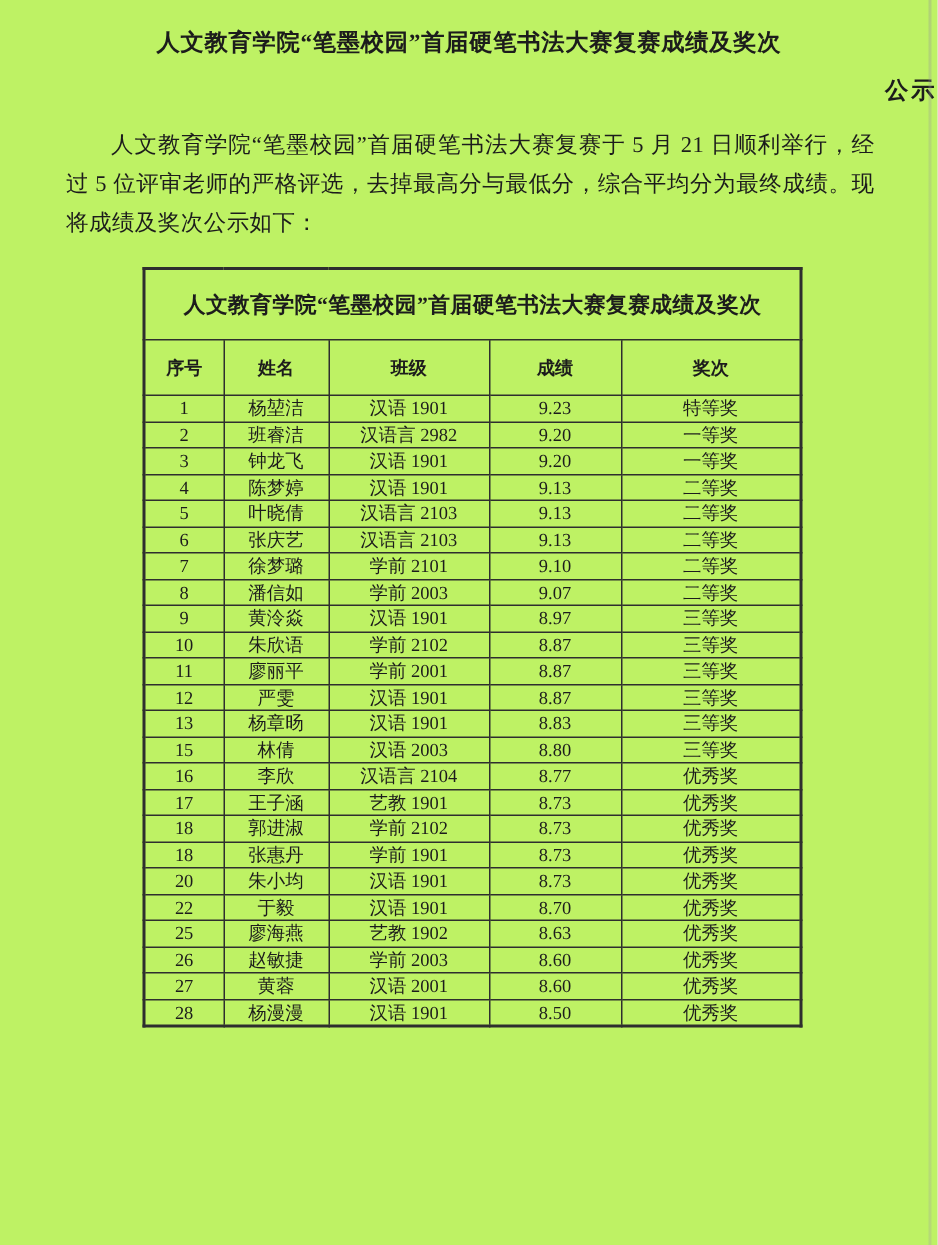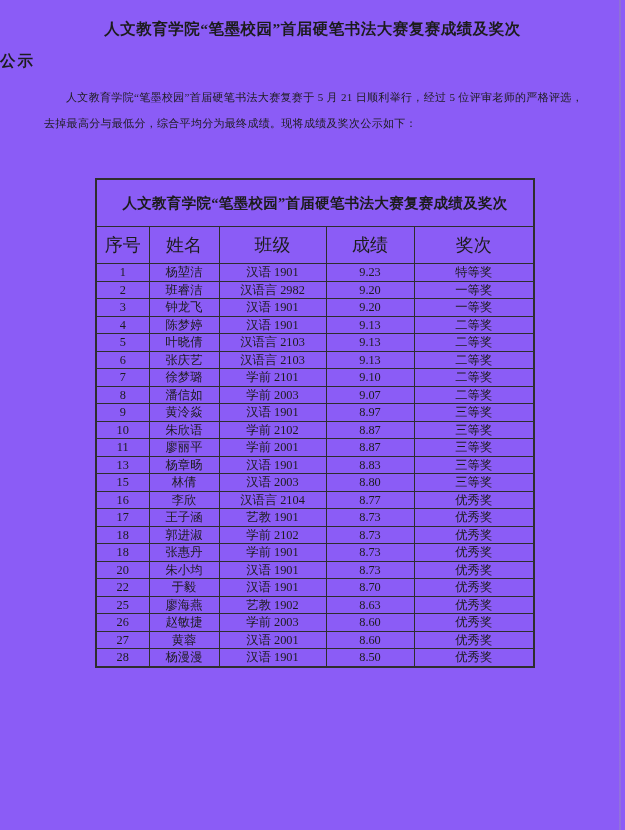--- a/index.html
+++ b/index.html
@@ -5,44 +5,44 @@
   html, body {
     margin: 0;
     padding: 0;
     background: #e9e9e9;
   }
   .page {
     position: relative;
     width: 625px;
     height: 830px;
     margin: 0 auto;
-    background: #8b5cf6;
+    background: #bef264;
     overflow: hidden;
     font-family: "Liberation Serif", "DejaVu Serif", serif;
     color: #1c1c1c;
   }
   .doc-title {
     margin: 18px 40px 0 40px;
     text-align: center;
     font-size: 15.5px;
     font-weight: bold;
     letter-spacing: 0.5px;
     line-height: 22px;
   }
   .doc-subtitle {
     margin: 10px 0 0 0;
-    text-align: left;
+    text-align: right;
     font-size: 15.5px;
     font-weight: bold;
     letter-spacing: 2px;
     line-height: 22px;
   }
   .intro {
     margin: 12px 42px 0 44px;
-    font-size: 11px;
+    font-size: 15px;
     line-height: 26px;
     text-align: justify;
     text-indent: 2em;
     letter-spacing: 0.3px;
   }
   table.results {
     position: absolute;
     left: 95px;
     top: 178px;
     width: 438px;
@@ -65,22 +65,22 @@
   }
   table.results { border: 2px solid #2e2e2e; }
   td.caption-cell {
     height: 46px;
     font-size: 14.5px;
     font-weight: bold;
     letter-spacing: 0.3px;
   }
   tr.header-row th {
     height: 36px;
-    font-size: 18px;
-    font-weight: normal;
+    font-size: 12px;
+    font-weight: bold;
   }
   tr.data-row td {
     height: 16.5px;
     line-height: 16.5px;
     font-size: 12.3px;
   }
   
   .scan-edge {
     position: absolute;
     top: 0;
@@ -191,20 +191,27 @@
       <td>三等奖</td>
     </tr>
         <tr class="data-row">
       <td>11</td>
       <td>廖丽平</td>
       <td>学前 2001</td>
       <td>8.87</td>
       <td>三等奖</td>
     </tr>
         <tr class="data-row">
+      <td>12</td>
+      <td>严雯</td>
+      <td>汉语 1901</td>
+      <td>8.87</td>
+      <td>三等奖</td>
+    </tr>
+        <tr class="data-row">
       <td>13</td>
       <td>杨章旸</td>
       <td>汉语 1901</td>
       <td>8.83</td>
       <td>三等奖</td>
     </tr>
         <tr class="data-row">
       <td>15</td>
       <td>林倩</td>
       <td>汉语 2003</td>

